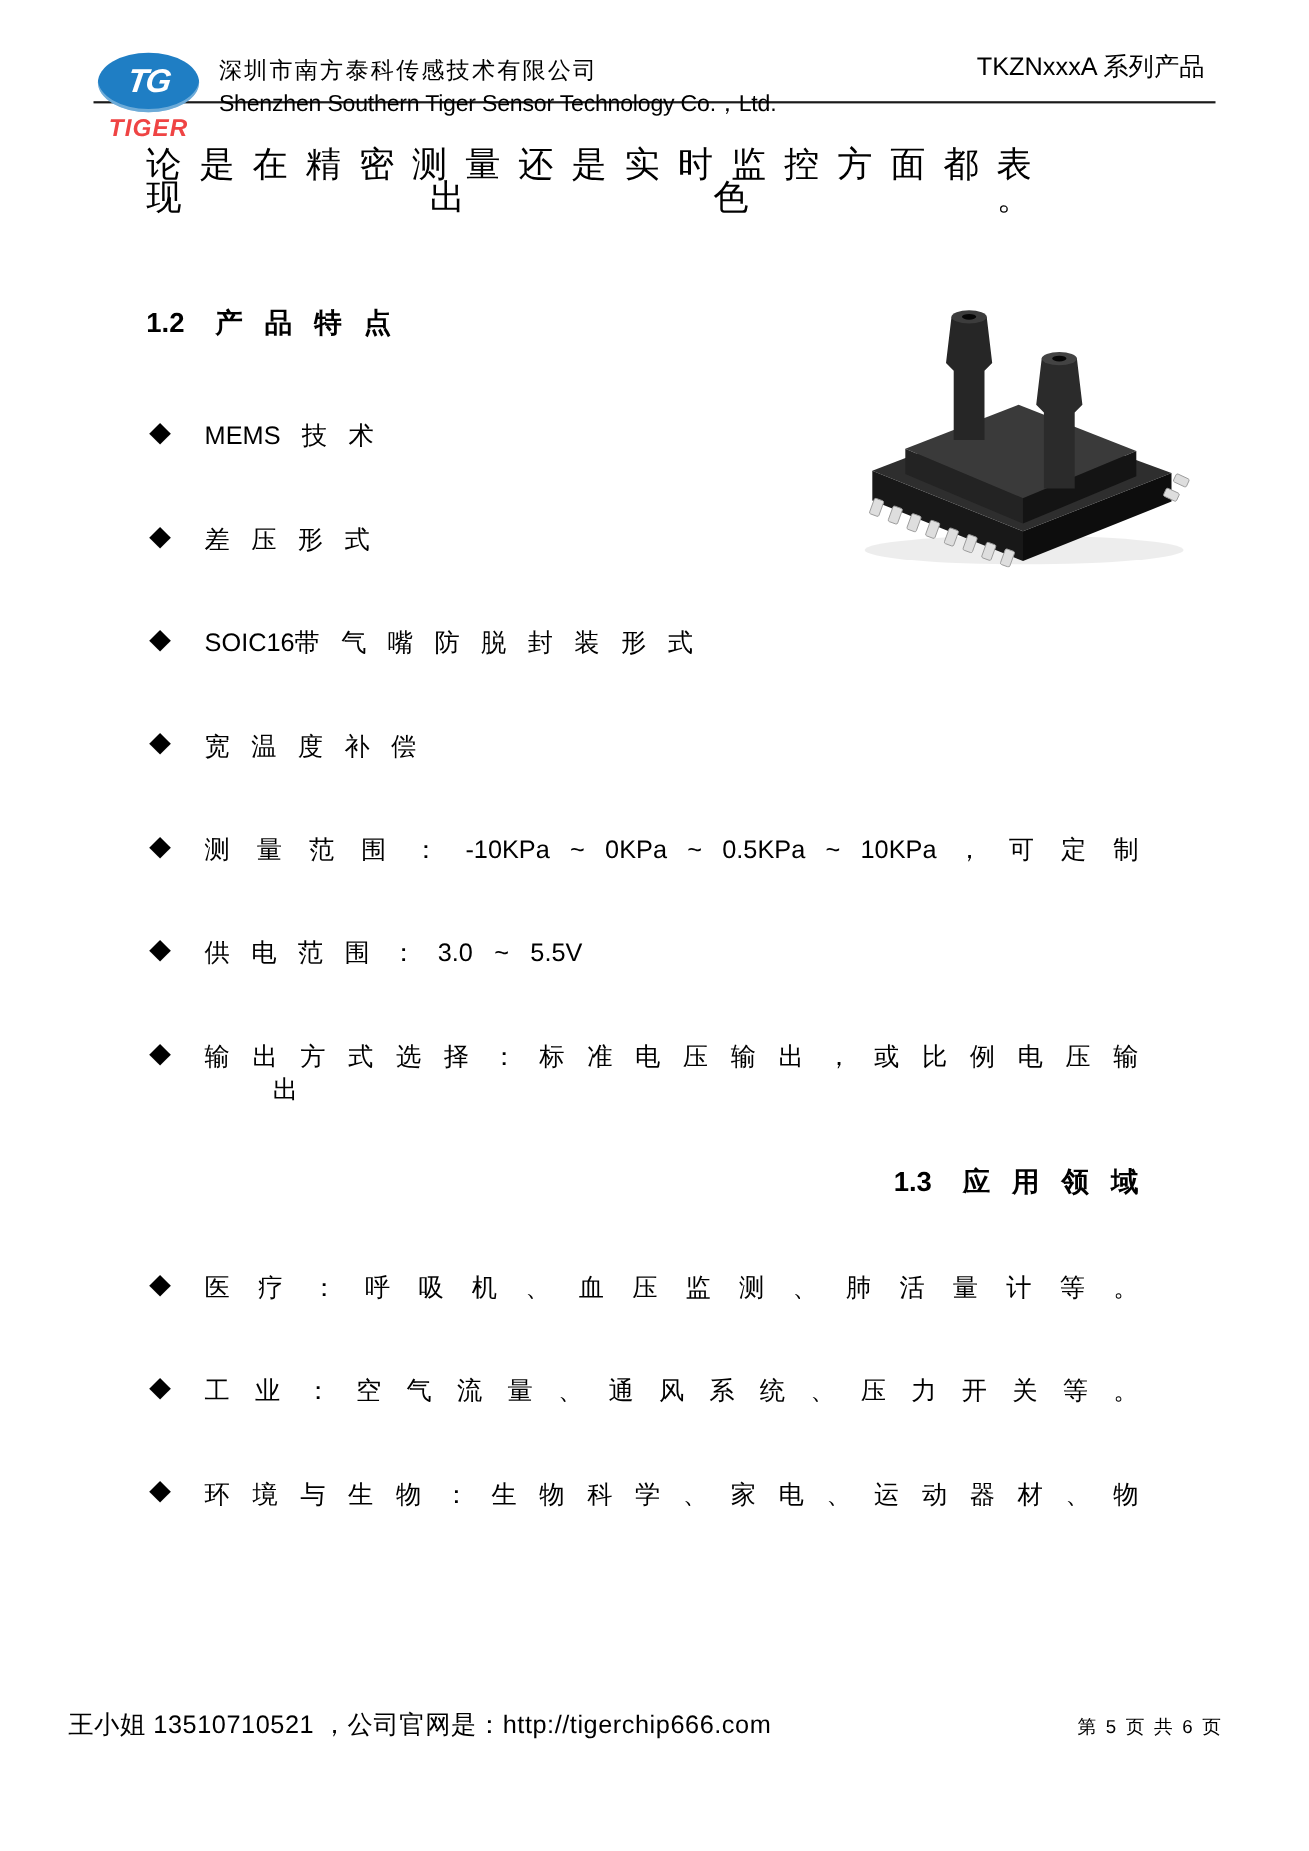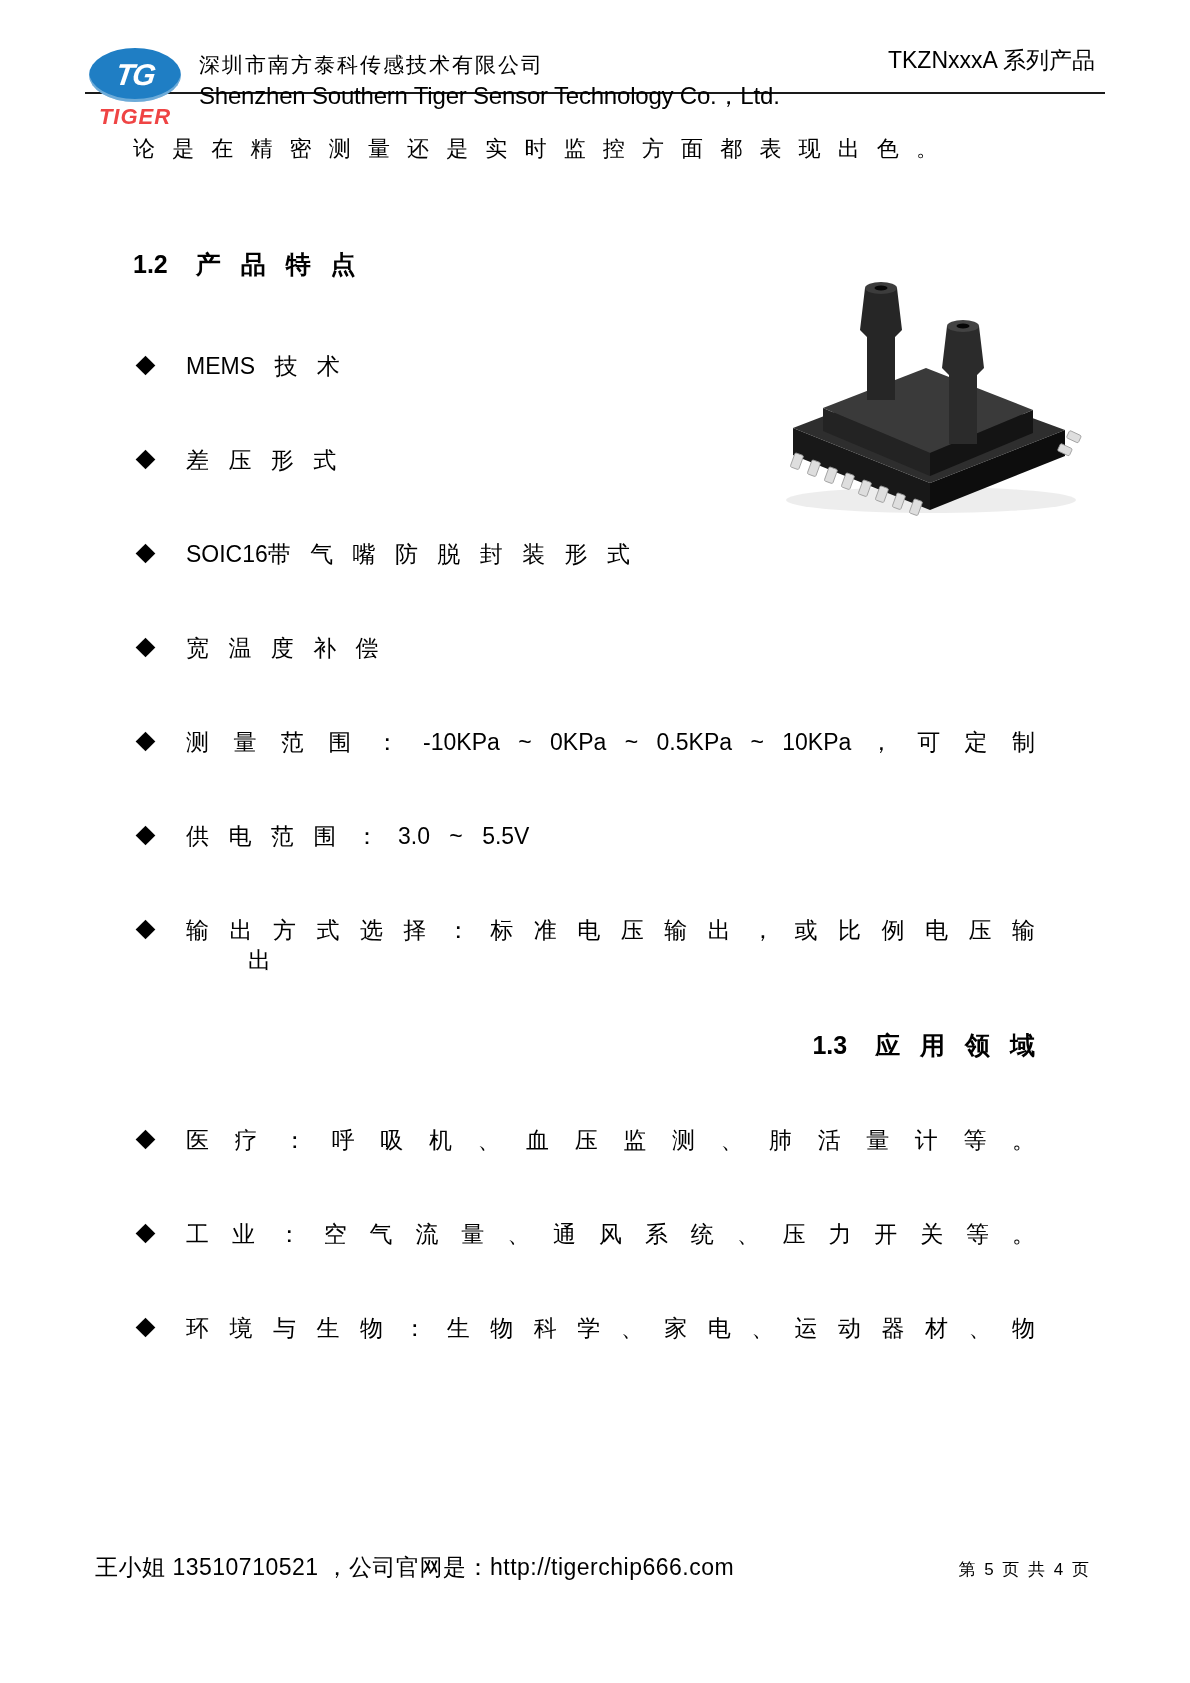--- a/index.html
+++ b/index.html
@@ -26,30 +26,30 @@
   .logo-ellipse span {
     color:#fff; font-weight:bold; font-style:italic;
     font-size:30px; letter-spacing:-2px; transform:skewX(-8deg);
   }
   .logo-word {
     margin-top:2px; color:#ef4444; font-weight:bold; font-style:italic;
     font-size:22px; letter-spacing:1px;
   }
   .company-block { margin-left:14px; padding-top:4px; }
   .company-cn { font-size:21px; font-weight:normal; letter-spacing:2px; line-height:1.2; }
-  .company-en { font-size:24px; letter-spacing:-0.2px; margin-top:3px; }
+  .company-en { font-size:21px; letter-spacing:-0.2px; margin-top:3px; }
   .series-label { margin-left:auto; align-self:flex-end; font-size:23px; padding-bottom:16px; white-space:nowrap; }
   .header-rule { border:none; border-top:2.5px solid #1a1a1a; margin:0 85px; }
 
   
   .content { padding:0 155px 0 133px; }
   .spaced { word-spacing:13px; }
   .fill { text-align:justify; text-align-last:justify; word-spacing:6px; }
 
-  .intro { margin-top:40px; font-size:22px; line-height:30px; width:805px; }
+  .intro { margin-top:40px; font-size:32px; line-height:30px; width:805px; }
 
   .sec-heading { font-size:25px; font-weight:bold; line-height:30px; }
   .sec-heading .sec-num { display:inline-block; margin-right:28px; letter-spacing:0; }
   .sec-12 { margin-top:85px; }
   .sec-13 { margin-top:55px;text-align:right; }
 
   ul.bullets { list-style:none; }
   ul.bullets li { display:flex; align-items:flex-start; line-height:30px; font-size:23px; margin-bottom:64px; }
   ul.bullets li:last-child { margin-bottom:0; }
   .bullets-features { margin-top:72px; }
@@ -59,23 +59,23 @@
   .btext { flex:1 1 auto; min-width:0; }
 
   .continuation { font-size:23px; line-height:30px; padding-left:115px; margin-top:0; }
 
   
   .product-figure { position:absolute; left:763px; top:258px; width:332px; height:258px; }
   .product-figure svg { width:100%; height:100%; display:block; }
 
   
   .page-footer {
-    position:absolute; left:0; right:4px; top:1552px;
+    position:absolute; left:0; right:16px; top:1552px;
     display:flex; justify-content:space-between; align-items:baseline;
-    padding:0 95px;
+    padding:0 62px;
   }
   .footer-contact { font-size:23px; letter-spacing:0.5px; }
   .footer-page { font-size:17px; letter-spacing:2px; white-space:nowrap; }
 </style>
 </head>
 <body>
 
 <div class="page">
 
   <header class="page-header">
@@ -206,16 +206,16 @@
           </g>
         <g transform="translate(296,189) rotate(-65)">
             <rect x="-4" y="0" width="8" height="13" rx="1.5"></rect>
           </g>
       </g>
     </svg>
   </figure>
 
   <footer class="page-footer">
     <div class="footer-contact">王小姐 13510710521 ，公司官网是：http://tigerchip666.com</div>
-    <div class="footer-page">第 5 页 共 4 页</div>
+    <div class="footer-page">第 5 页 共 6 页</div>
   </footer>
 
 </div>
 
 </body></html>

